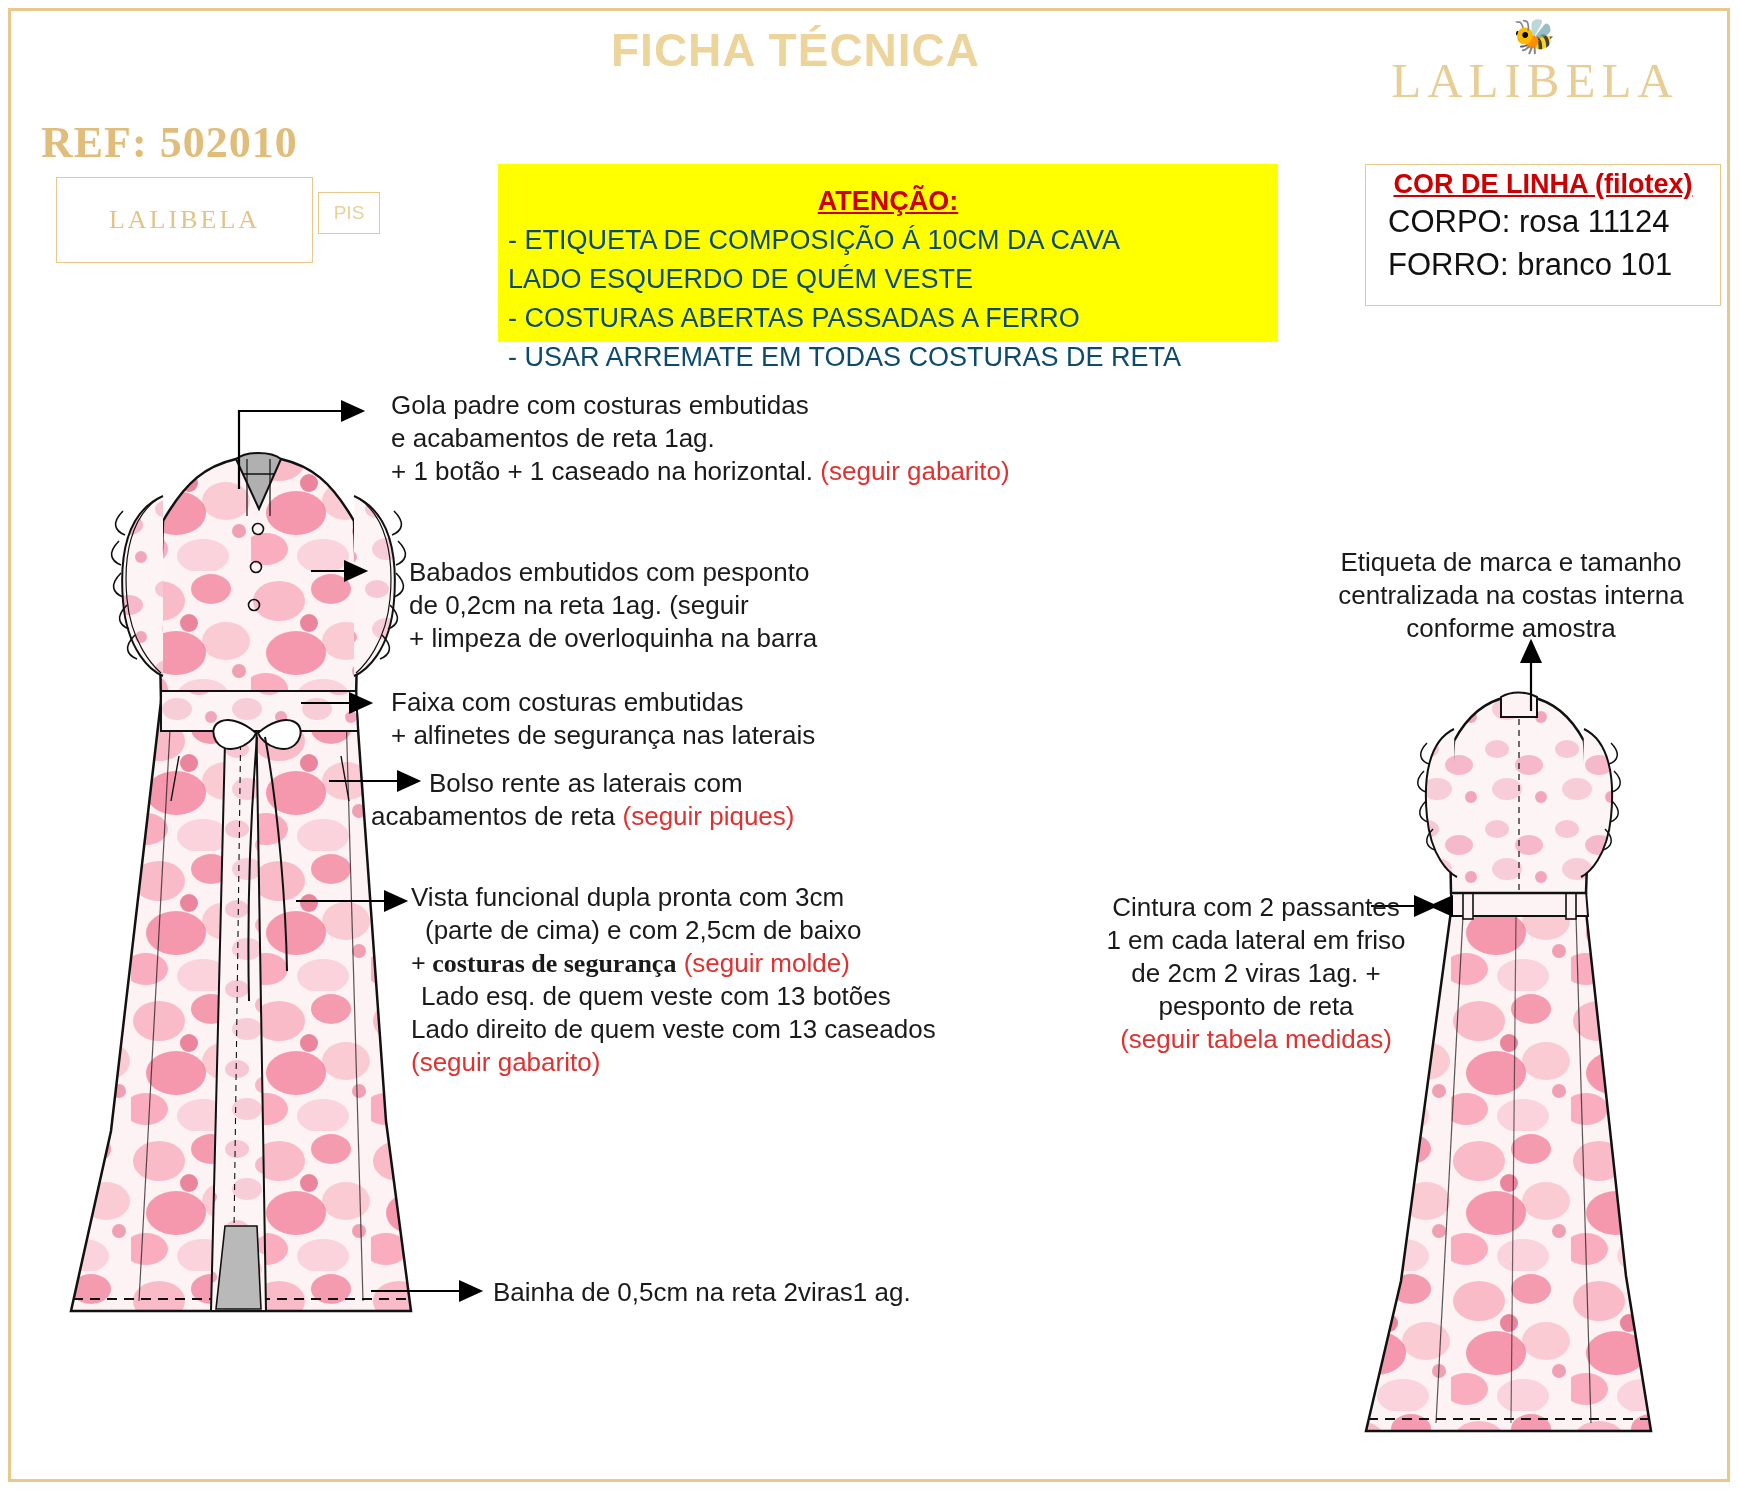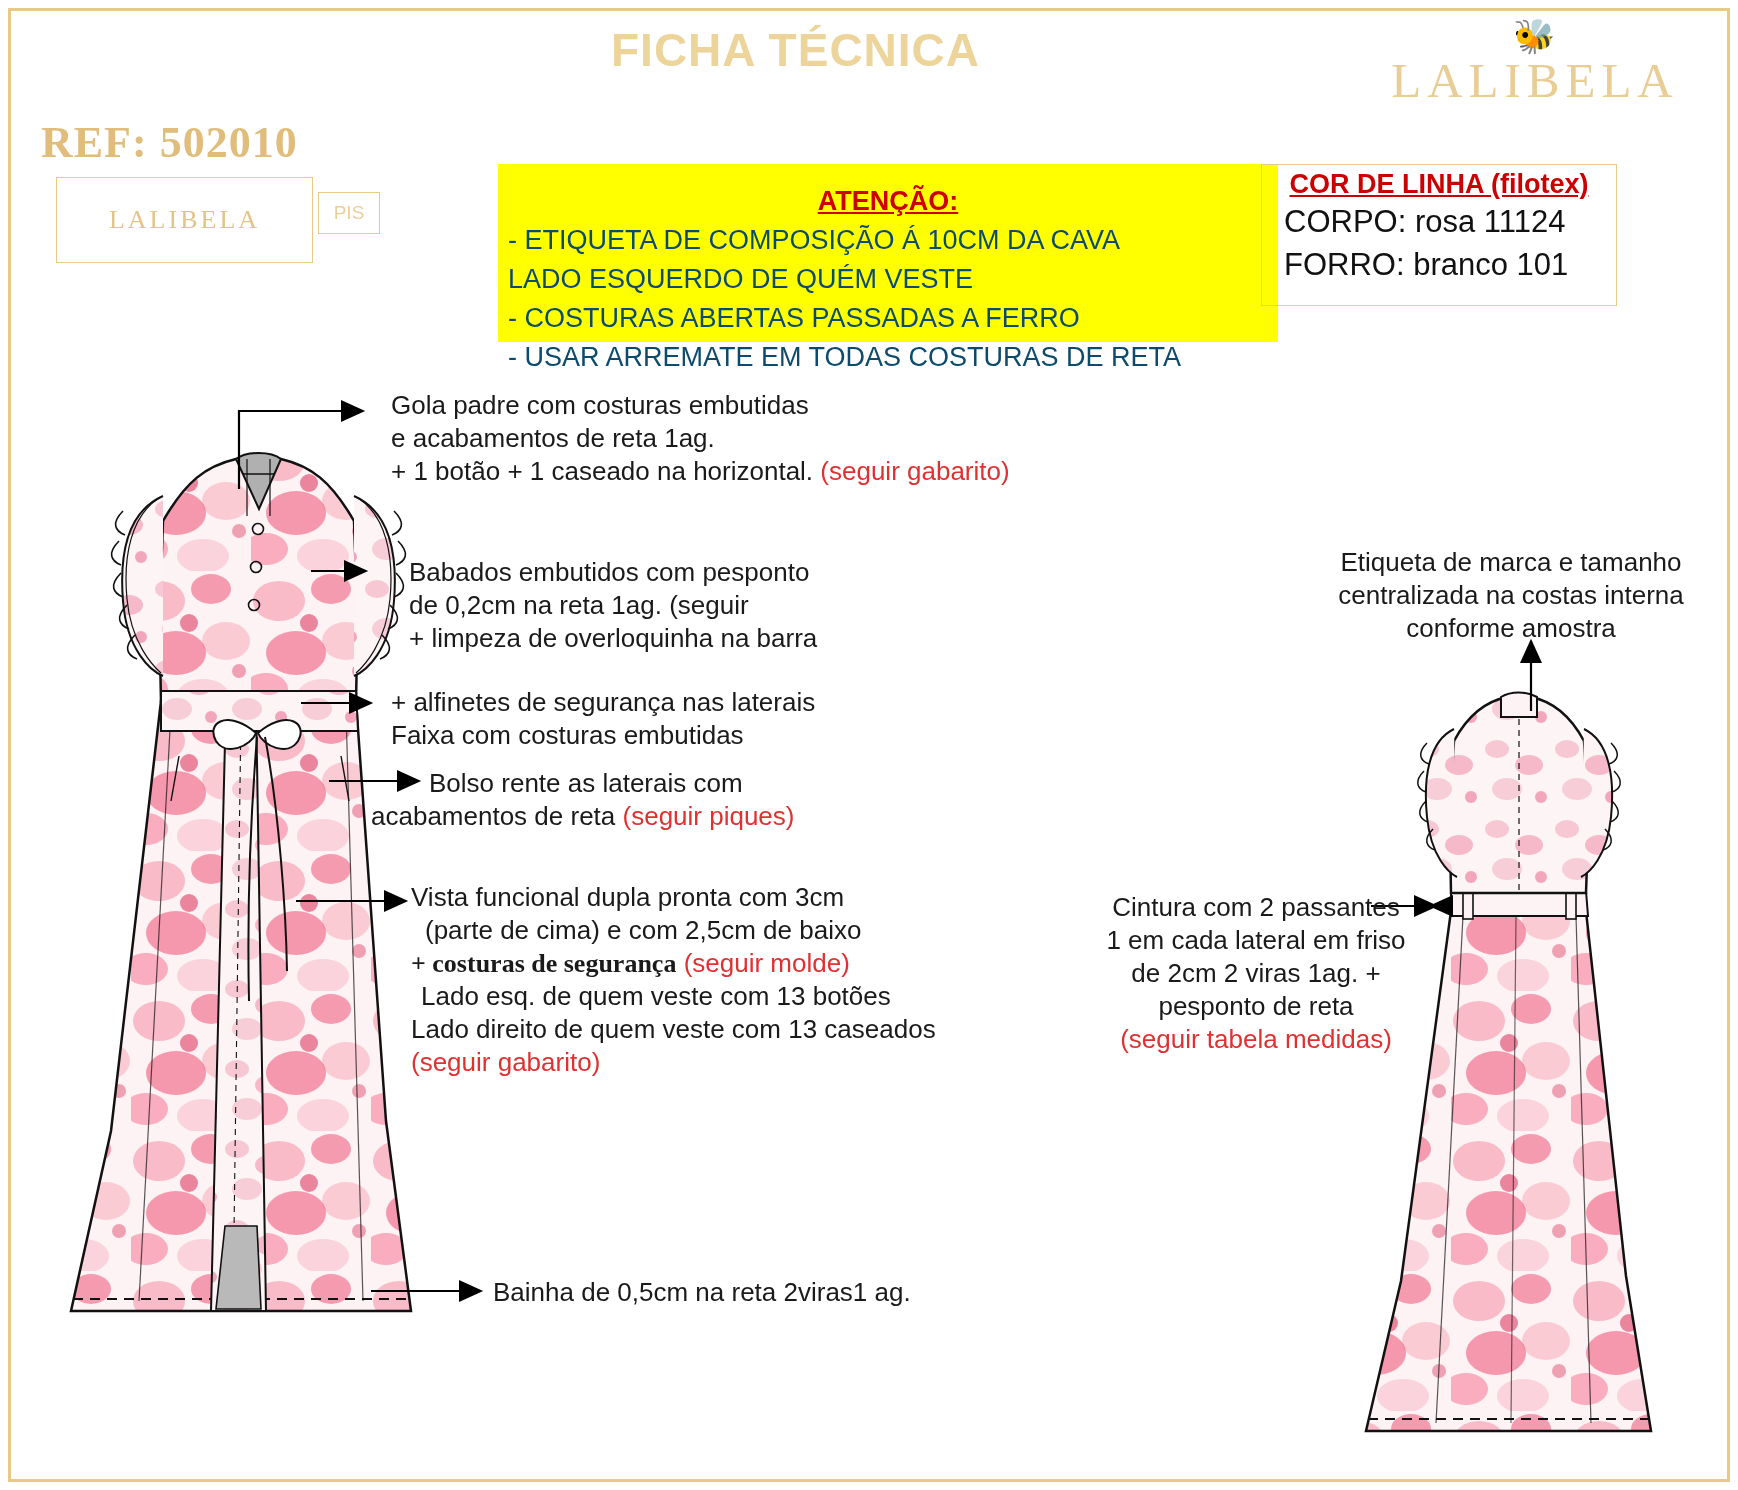--- a/index.html
+++ b/index.html
@@ -85,21 +85,21 @@
     text-decoration:underline;
     margin:18px 0 4px 0;
   }
   .attention .att-line{
     font-size:27px; color:#0c4a6e; line-height:39px;
     white-space:nowrap;
   }
 
   
   .thread{
-    position:absolute; left:1250px; top:153px;
+    position:absolute; left:1354px; top:153px;
     width:356px; height:142px;
     border:1.5px solid #e8c98a;
     box-sizing:border-box;
     text-align:center;
   }
   .thread .t-title{
     font-size:27px; font-weight:bold; color:#cc0000;
     text-decoration:underline;
     margin-top:4px;
   }
@@ -292,22 +292,22 @@
     </div>
   </div>
 
   <div class="note" style="left:398px; top:545px; width:620px;">
     <div>Babados embutidos com pesponto</div>
     <div>de 0,2cm na reta 1ag. (seguir</div>
     <div>+ limpeza de overloquinha na barra</div>
   </div>
 
   <div class="note" style="left:380px; top:675px; width:620px;">
+    <div>Faixa com costuras embutidas</div>
     <div>+ alfinetes de segurança nas laterais</div>
-    <div>Faixa com costuras embutidas</div>
   </div>
 
   <div class="note" style="left:360px; top:756px; width:620px;">
     <div style="margin-left:58px;">Bolso rente as laterais com</div>
     <div>
       <span>acabamentos de reta</span>
       <span class="red">(seguir piques)</span>
     </div>
   </div>
 

